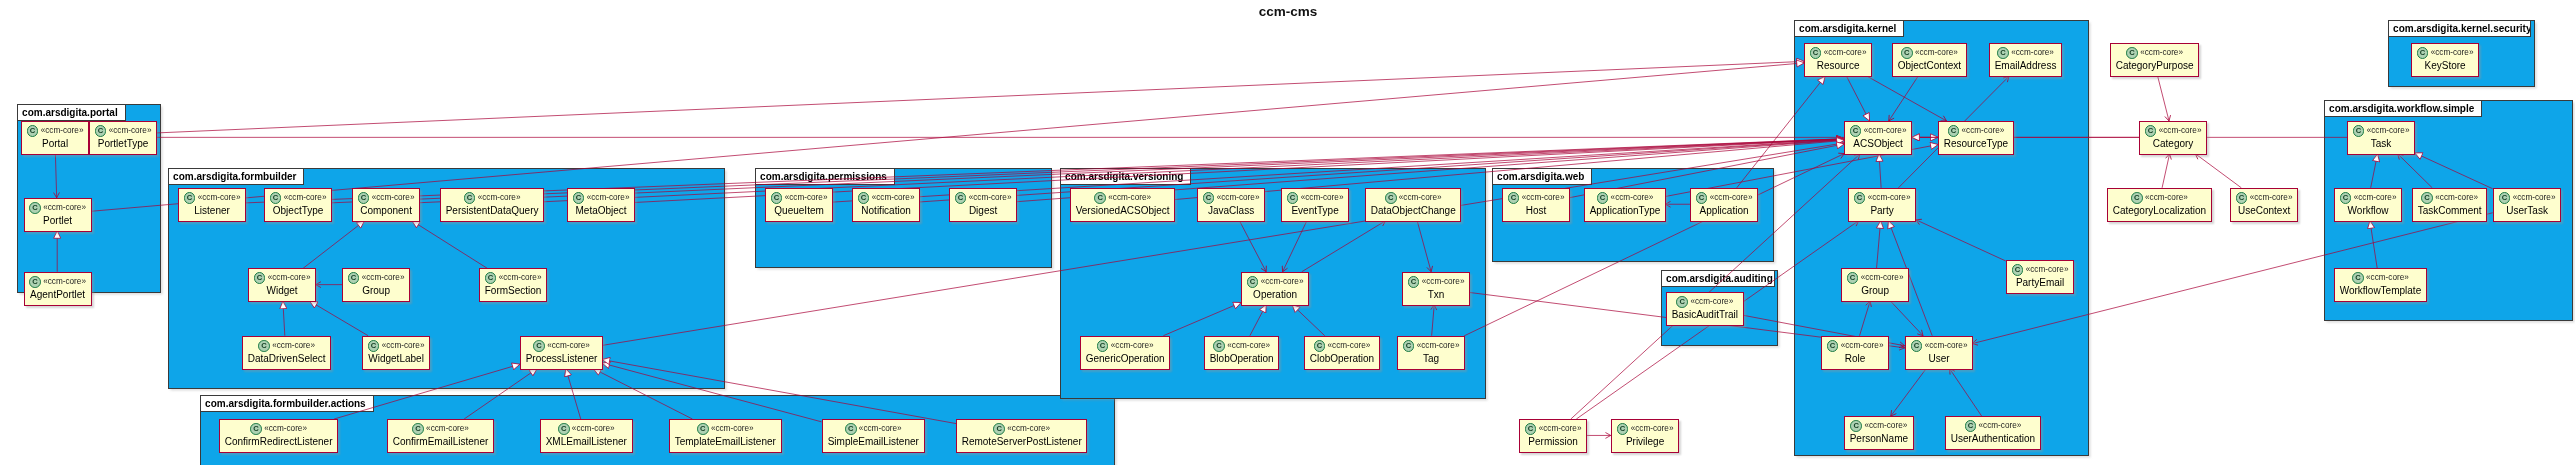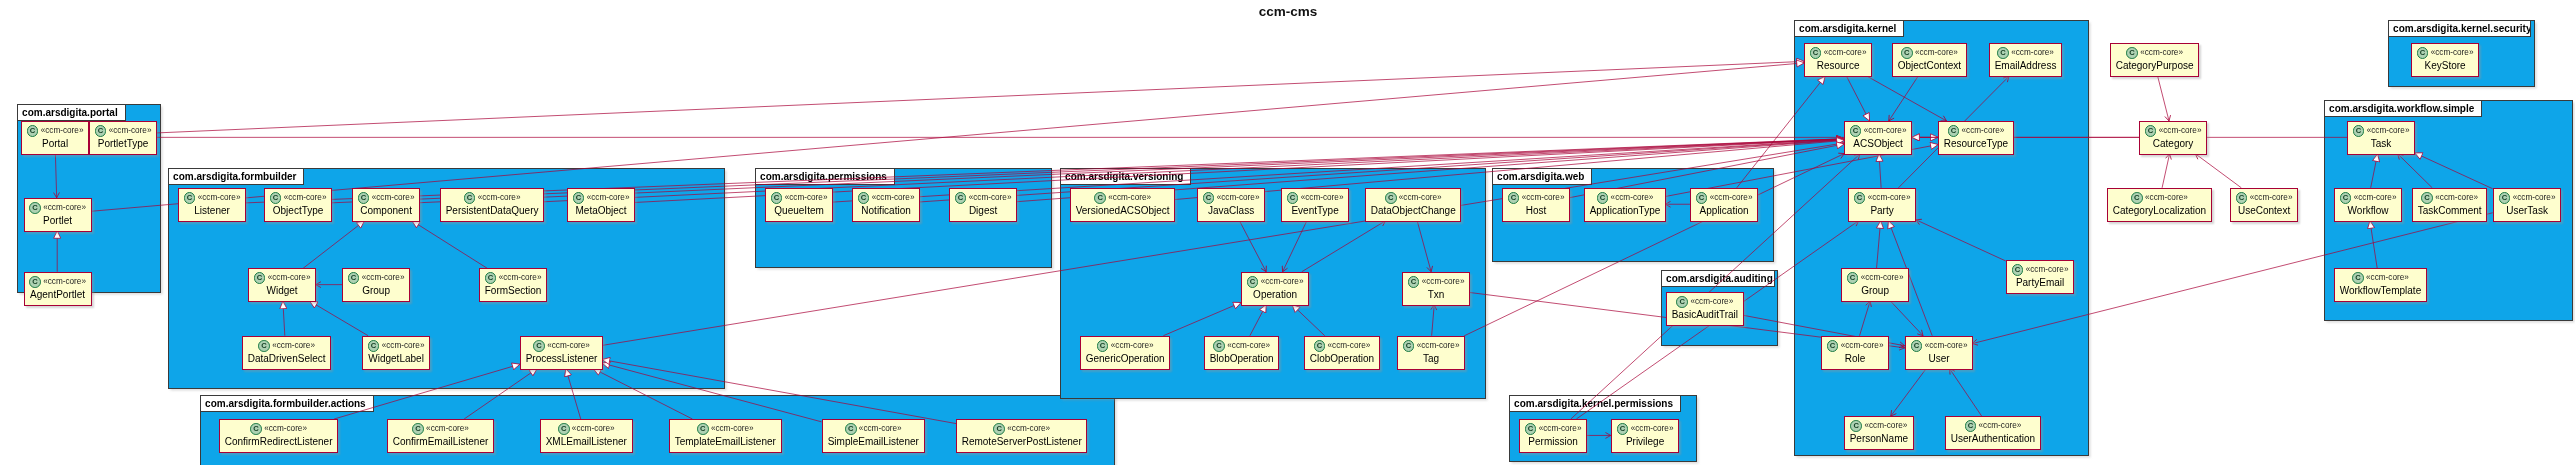--- a/index.html
+++ b/index.html
@@ -148,23 +148,20 @@
     </div>
     <div class="package" style="left: 1060px; top: 168px; width: 426px; height: 231px;">
       <div class="pkg-name">com.arsdigita.versioning</div>
     </div>
     <div class="package" style="left: 1492px; top: 168px; width: 282px; height: 94px;">
       <div class="pkg-name">com.arsdigita.web</div>
     </div>
     <div class="package" style="left: 1661px; top: 270px; width: 117px; height: 76px;">
       <div class="pkg-name">com.arsdigita.auditing</div>
     </div>
-    <div class="package" style="left: 1509px; top: 395px; width: 188px; height: 67px;">
-      <div class="pkg-name">com.arsdigita.kernel.permissions</div>
-    </div>
     <div class="package" style="left: 1794px; top: 20px; width: 295px; height: 436px;">
       <div class="pkg-name">com.arsdigita.kernel</div>
     </div>
     <div class="package" style="left: 2388px; top: 20px; width: 147px; height: 67px;">
       <div class="pkg-name">com.arsdigita.kernel.security</div>
     </div>
     <div class="package" style="left: 2324px; top: 100px; width: 249px; height: 221px;">
       <div class="pkg-name">com.arsdigita.workflow.simple</div>
     </div>
     <div class="uml-class" style="left: 21px; top: 121px;">

